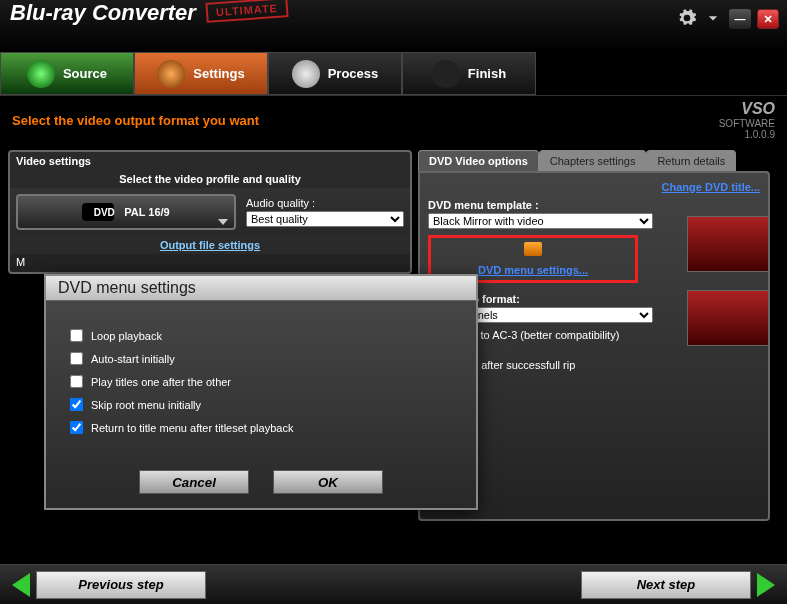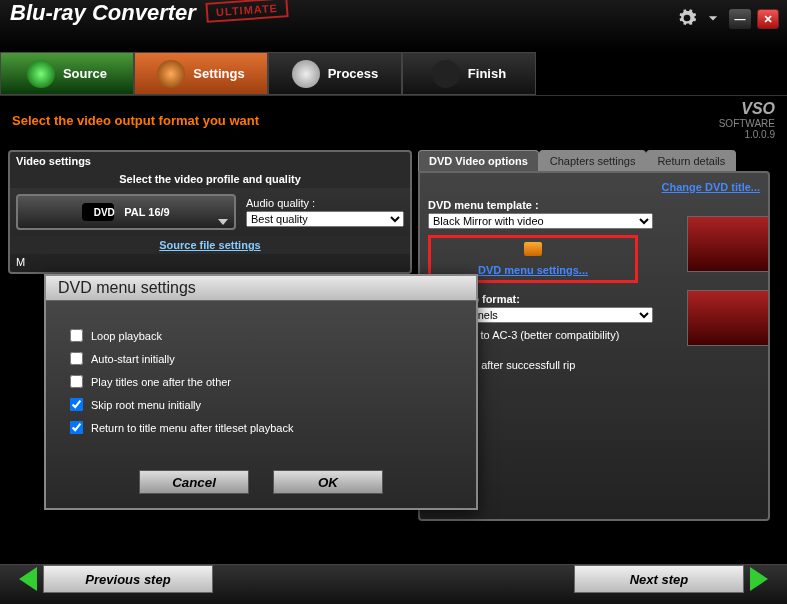--- a/index.html
+++ b/index.html
@@ -56,21 +56,21 @@
 .menu-link-box a { color:#48f; text-decoration:underline; font-weight:bold; cursor:pointer; }
 .menu-link-box .tool-icon { width:18px; height:14px; background: linear-gradient(#fa3,#c60); border-radius:2px; position:relative; }
 .checkbox-line { color:#fff; margin:6px 0; display:flex; align-items:center; gap:6px; font-size:11px; }
 .dialog-overlay { position:absolute; left:44px; top:274px; width:434px; background: linear-gradient(to bottom,#4a4a4a,#282828); border: 2px solid #888; box-shadow: 0 4px 16px rgba(0,0,0,0.7); z-index:10; }
 .dialog-title { background: linear-gradient(to bottom,#e8e8e8,#bcbcbc); color:#222; padding:3px 12px; font-size:16px; border-bottom:1px solid #666; }
 .dialog-body { padding: 18px 24px; }
 .dialog-body .cb { display:flex; align-items:center; gap:8px; color:#fff; margin: 10px 0; font-size:11px; }
 .dialog-body .cb input { width:13px; height:13px; }
 .dialog-buttons { display:flex; justify-content:center; gap:24px; padding: 8px 0 14px 0; }
 .dialog-buttons button { width:110px; height:24px; background: linear-gradient(to bottom,#ddd,#999); border:1px solid #555; font-style:italic; font-weight:bold; cursor:pointer; }
-.footer { position:absolute; bottom:0; left:0; right:0; height:40px; background: linear-gradient(to bottom,#333,#111); display:flex; justify-content:space-between; align-items:flex-start; padding:0 19px; border-top:1px solid #444; }
+.footer { position:absolute; bottom:0; left:0; right:0; height:40px; background: linear-gradient(to bottom,#333,#111); display:flex; justify-content:space-between; align-items:center; padding:0 12px; border-top:1px solid #444; }
 .nav-btn { width: 170px; height: 28px; background: linear-gradient(to bottom,#f0f0f0,#bbb); border:1px solid #666; font-weight:bold; font-style:italic; font-size:13px; cursor:pointer; }
 .arrow-l, .arrow-r { width:0; height:0; border-top:12px solid transparent; border-bottom:12px solid transparent; }
 .arrow-l { border-right:18px solid #3c3; }
 .arrow-r { border-left:18px solid #3c3; }
 .footer-group { display:flex; align-items:center; gap:6px; }
 select { font-size:11px; }
 </style>
 </head>
 <body>
 <div class="app">
@@ -126,21 +126,21 @@
           <div class="profile-btn">
             <span class="dvd-icon">DVD</span>
             <span>PAL 16/9</span>
             <span class="tri"></span>
           </div>
           <div class="quality-col">
             <label>Audio quality :</label>
             <select><option>Best quality</option></select>
           </div>
         </div>
-        <div class="panel-subtitle">Source file settings</div>
+        <div class="panel-subtitle">Output file settings</div>
         <div style="height:18px; color:#fff; padding:2px 6px;">M</div>
       </div>
     </div>
 
     <div class="right-col">
       <div class="tabstrip">
         <div class="dvdtab">DVD Video options</div>
         <div class="dvdtab inactive">Chapters settings</div>
         <div class="dvdtab inactive">Return details</div>
       </div>

